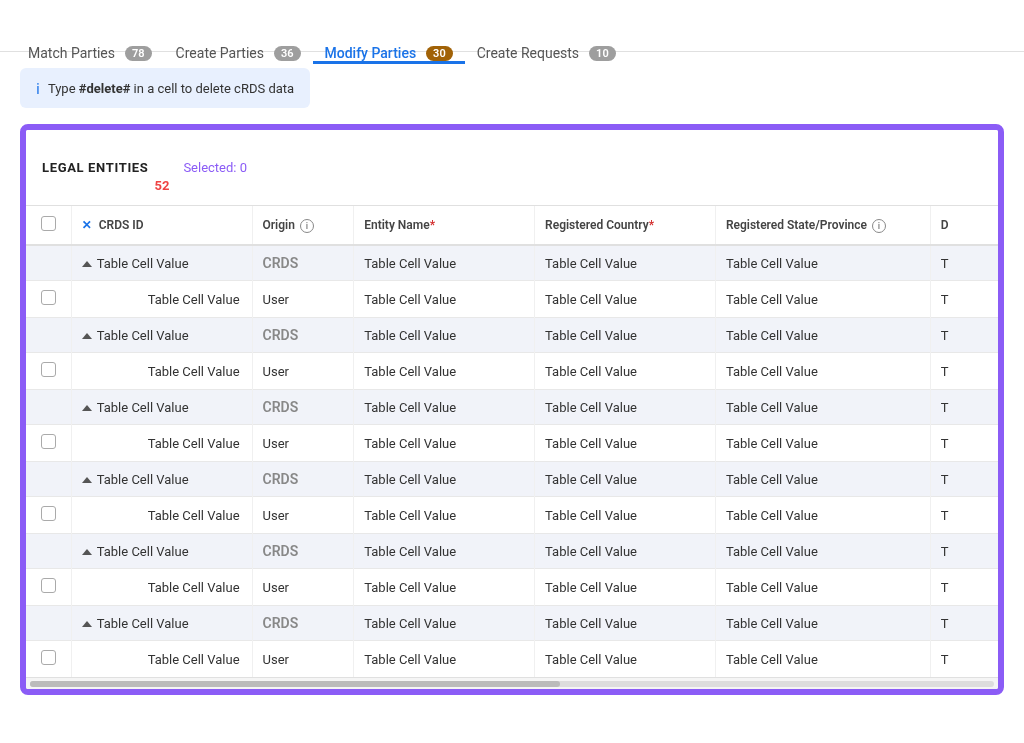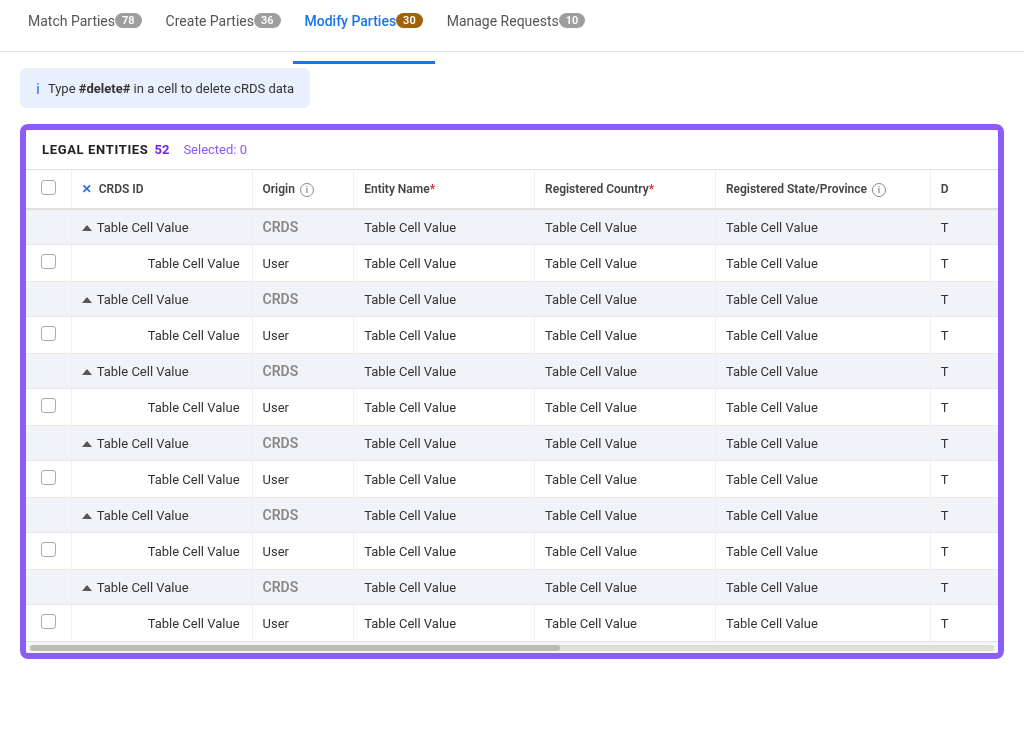--- a/index.html
+++ b/index.html
@@ -14,22 +14,22 @@
     .tab-bar {
       display: flex;
       align-items: center;
       border-bottom: 1px solid #e0e0e0;
       padding: 0 16px;
       background: #fff;
       height: 52px;
     }
     .tab {
       display: flex;
-      align-items: flex-start;
-      gap: 0;
+      align-items: flex-end;
+      gap: 10px;
       padding: 0 12px;
       height: 100%;
       cursor: pointer;
       color: #555;
       font-size: 14px;
       border-bottom: 3px solid transparent;
       margin-bottom: -1px;
       white-space: nowrap;
       margin-top: 24px;
     }
@@ -85,21 +85,22 @@
     }
     .table-title {
       font-weight: 700;
       font-size: 13px;
       letter-spacing: 0.05em;
       color: #222;
     }
     .table-count {
       margin-left: 6px;
       font-weight: 700;
-      color: #6d28d9;
+      color: #ef4444;
+      margin-top: 36px;
     }
     .table-selected {
       margin-left: 14px;
       color: #8b5cf6;
       font-size: 13px;
     }
 
     
     .data-table-wrapper {
       overflow-x: auto;
@@ -237,21 +238,21 @@
     </div>
     <div class="tab">
       <span>Create Parties</span>
       <span class="tab-badge gray">36</span>
     </div>
     <div class="tab active">
       <span>Modify Parties</span>
       <span class="tab-badge">30</span>
     </div>
     <div class="tab">
-      <span>Manage Requests</span>
+      <span>Create Requests</span>
       <span class="tab-badge gray">10</span>
     </div>
   </div>
 
 <div class="info-banner">
   <span class="info-icon">ℹ</span>
   <span>
     Type <span class="bold">#delete#</span> in a cell to delete cRDS data
   </span>
 </div>

